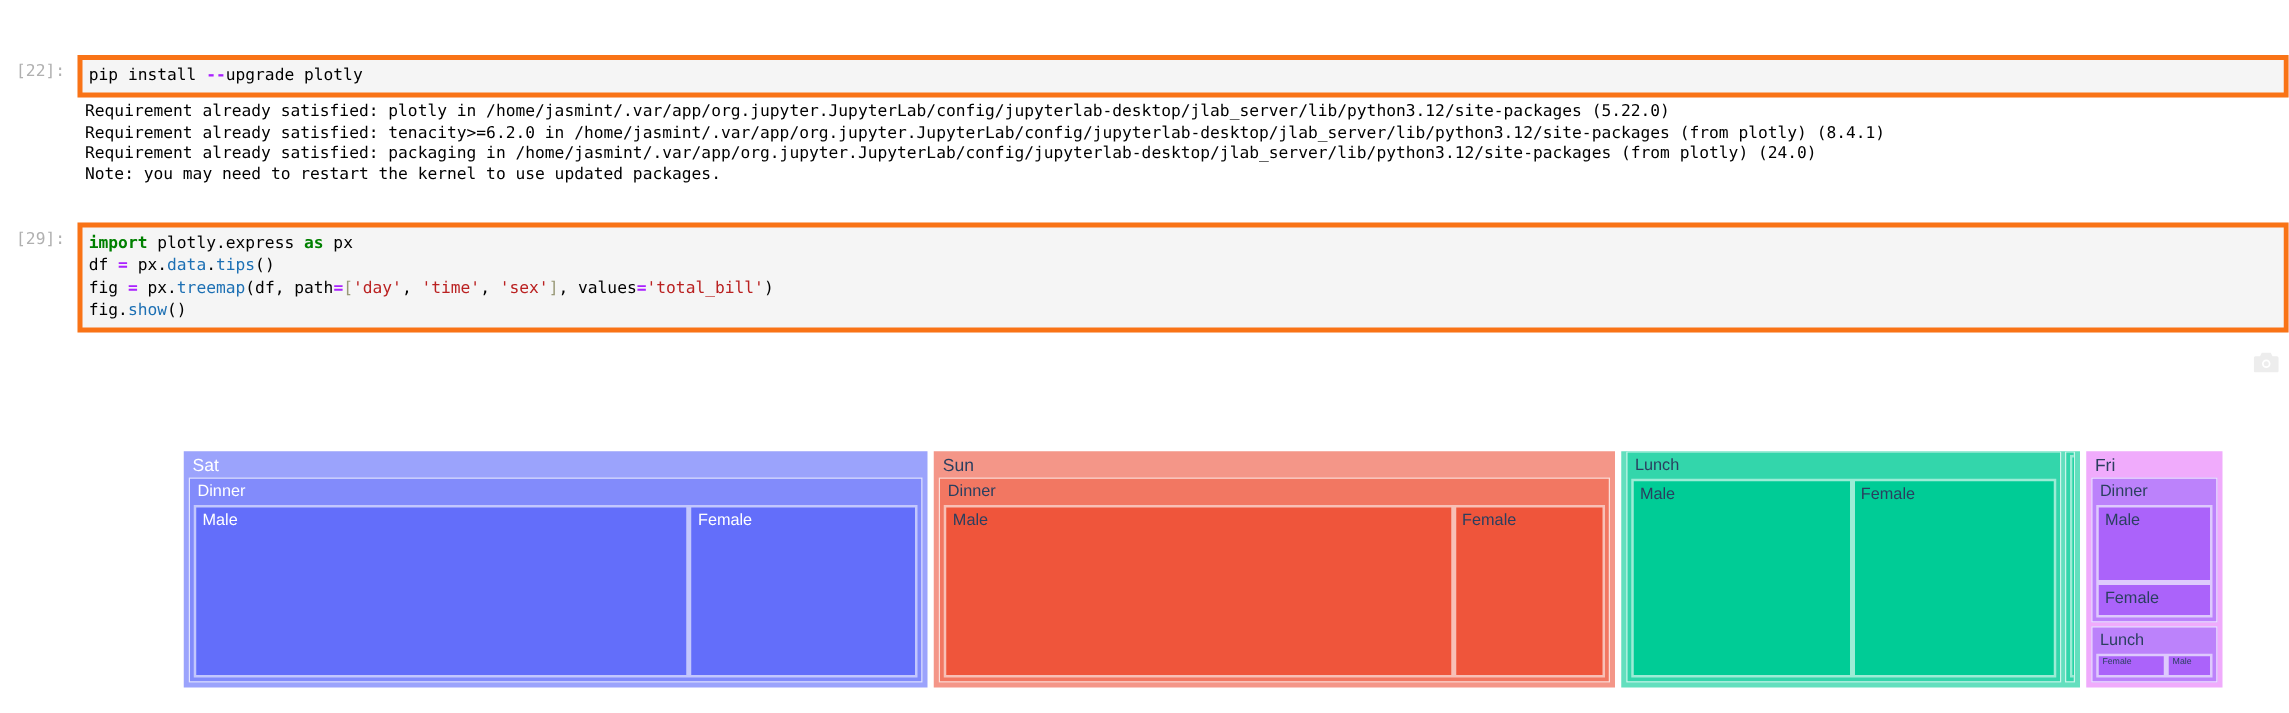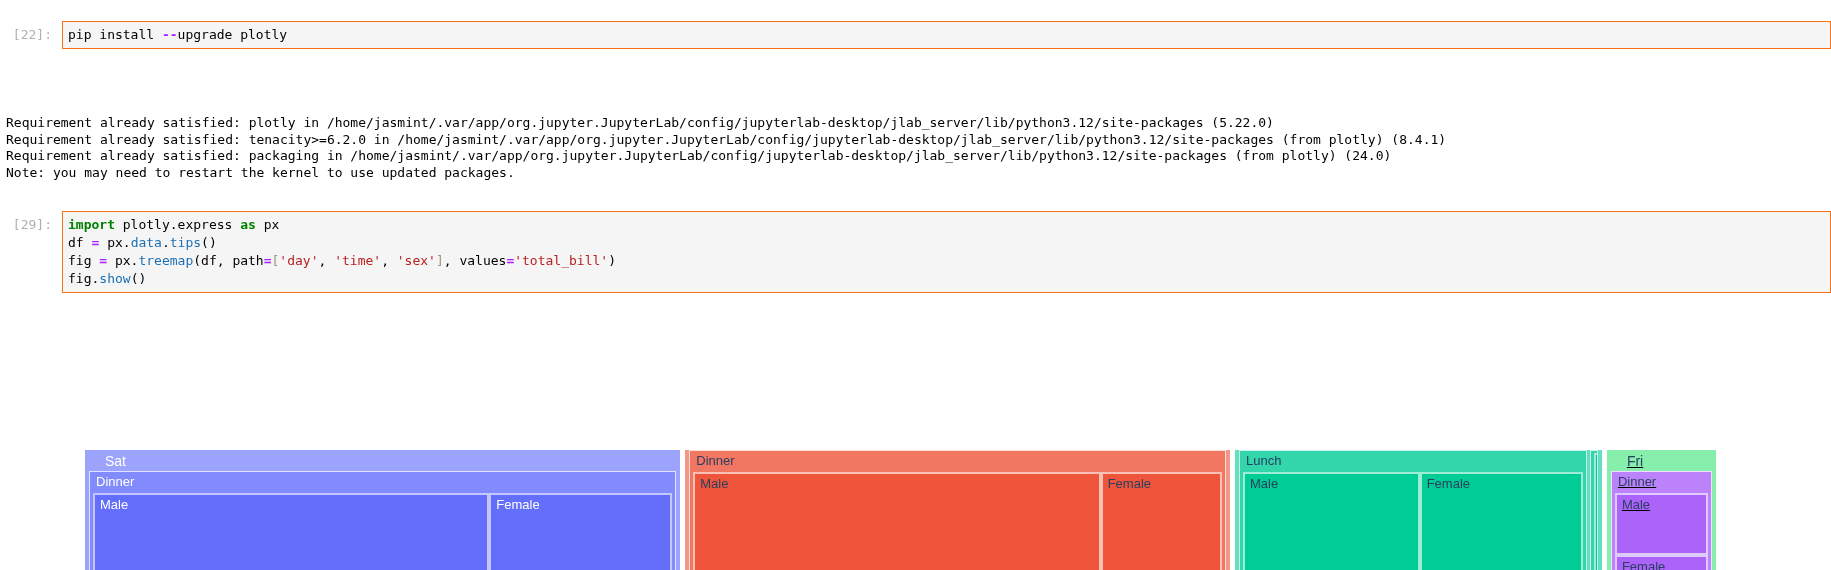--- a/index.html
+++ b/index.html
@@ -2,49 +2,49 @@
 <html><head>
 <meta charset="utf-8">
 <style>
   * { box-sizing: border-box; margin: 0; padding: 0; }
   html,body { background:#ffffff; }
   body {
     width:1831px; height:570px; overflow:hidden; position:relative;
     font-family:"Liberation Sans", sans-serif;
   }
   .nb { padding-top:21px; width:1831px; }
-  .cell-row, .out-row { display:flex; align-items:flex-start; }
+  .cell-row, .out-row { display:flex; align-items:flex-start;margin-top:23px; }
   .prompt {
     width:62px; flex:0 0 62px; text-align:right; padding:6px 10px 0 0;
     font-family:"DejaVu Sans Mono", monospace; font-size:13px; color:#b0b0b0;
     white-space:nowrap;
   }
   .input {
-    flex:1; background:#f5f5f5; border:1px solid #f97316;
+    flex:1; background:#f5f5f5; border:4px solid #f97316;
     padding:4px 0 4px 5px; min-width:0;
   }
   pre.code {
     font-family:"DejaVu Sans Mono", monospace; font-size:13px; line-height:18px;
     color:#000; white-space:pre;
   }
-  .out-row { margin-top:4px;flex-direction:column; }
+  .out-row { margin-top:4px; }
   .textout {
     flex:1; padding-left:6px;
     font-family:"DejaVu Sans Mono", monospace; font-size:13px; line-height:16.5px;
     color:#000; white-space:pre;
   }
   .mt { margin-top:30px; }
   .plotout { flex:1; position:relative; height:331px; margin-top:6px; min-width:0; }
   .camera { position:absolute; top:6px; right:8px; width:20px; height:16px; }
   .treemap {
     position:absolute; left:85px; top:85px; width:1631px; height:189px;
     display:flex; flex-direction:row; gap:5px;
   }
   .tm-day { display:flex; flex-direction:column; min-width:0; overflow:hidden; }
-  .tm-day-label { flex:none; font-size:14px; padding:3px 0 2px 20px; white-space:nowrap; overflow:hidden; }
+  .tm-day-label { flex:none; font-size:14px; padding:3px 0 2px 7px; white-space:nowrap; overflow:hidden; }
   .tm-body { flex:1; display:flex; min-width:0; min-height:0; padding:0 4px 4px 4px; gap:3px; }
   .tm-time { display:flex; flex-direction:column; border:1px solid rgba(255,255,255,0.75); min-width:0; min-height:0; overflow:hidden; }
   .tm-time-label { flex:none; font-size:13px; padding:2px 0 2px 6px; white-space:nowrap; overflow:hidden; }
   .tm-leafwrap { flex:1; margin:2px 3px 3px 3px; padding:2px; display:flex; gap:4px; min-width:0; min-height:0; }
   .tm-leaf { font-size:13px; padding:2px 0 0 5px; overflow:hidden; white-space:nowrap; min-width:0; min-height:0; }
   .tm-leaf.xs { font-size:7px; padding:1px 0 0 3px; }
 </style>
 </head>
 <body>
 
@@ -84,20 +84,21 @@
               <div class="tm-time" style="background: rgb(130, 139, 251); flex: 1778.4 1 0px;">
                 <span class="tm-time-label" style="color: rgb(255, 255, 255);">Dinner</span>
                 <div class="tm-leafwrap" style="background: rgb(195, 199, 253); flex-direction: row;">
                   <div class="tm-leaf" style="background: rgb(99, 110, 250); color: rgb(255, 255, 255); flex: 1227.35 1 0px;">Male</div>
                   <div class="tm-leaf" style="background: rgb(99, 110, 250); color: rgb(255, 255, 255); flex: 551.05 1 0px;">Female</div>
                 </div>
               </div>
             </div>
           </div>
           <div class="tm-day" style="background: rgb(244, 150, 136); flex: 1627.16 1 0px;">
+            <span class="tm-day-label" style="color: rgb(42, 63, 95);">Sun</span>
             <div class="tm-body" style="flex-direction: row;">
               <div class="tm-time" style="background: rgb(242, 119, 98); flex: 1627.16 1 0px;">
                 <span class="tm-time-label" style="color: rgb(42, 63, 95);">Dinner</span>
                 <div class="tm-leafwrap" style="background: rgb(248, 192, 182); flex-direction: row;">
                   <div class="tm-leaf" style="background: rgb(239, 85, 59); color: rgb(42, 63, 95); flex: 1269.46 1 0px;">Male</div>
                   <div class="tm-leaf" style="background: rgb(239, 85, 59); color: rgb(42, 63, 95); flex: 357.7 1 0px;">Female</div>
                 </div>
               </div>
             </div>
           </div>
@@ -110,21 +111,21 @@
                   <div class="tm-leaf" style="background: rgb(0, 204, 150); color: rgb(42, 63, 95); flex: 516.11 1 0px;">Female</div>
                 </div>
               </div>
               <div class="tm-time" style="background: rgb(51, 214, 171); flex: 18.78 1 0px;">
                 <div class="tm-leafwrap" style="background: rgb(156, 236, 214); flex-direction: row;">
                   <div class="tm-leaf" style="background: rgb(0, 204, 150); color: rgb(42, 63, 95); flex: 18.78 1 0px;"></div>
                 </div>
               </div>
             </div>
           </div>
-          <div class="tm-day" style="background: #86efac; flex: 325.88 1 0px; text-decoration: underline;">
+          <div class="tm-day" style="background: #f0abfc; flex: 325.88 1 0px;">
             <span class="tm-day-label" style="color: rgb(42, 63, 95);">Fri</span>
             <div class="tm-body" style="flex-direction: column;">
               <div class="tm-time" style="background: rgb(188, 130, 251); flex: 235.96 1 0px;">
                 <span class="tm-time-label" style="color: rgb(42, 63, 95);">Dinner</span>
                 <div class="tm-leafwrap" style="background: rgb(222, 202, 253); flex-direction: column;">
                   <div class="tm-leaf" style="background: rgb(171, 99, 250); color: rgb(42, 63, 95); flex: 170.23 1 0px;">Male</div>
                   <div class="tm-leaf" style="background: rgb(171, 99, 250); color: rgb(42, 63, 95); flex: 65.73 1 0px;">Female</div>
                 </div>
               </div>
               <div class="tm-time" style="background: rgb(188, 130, 251); flex: 89.92 1 0px;">

